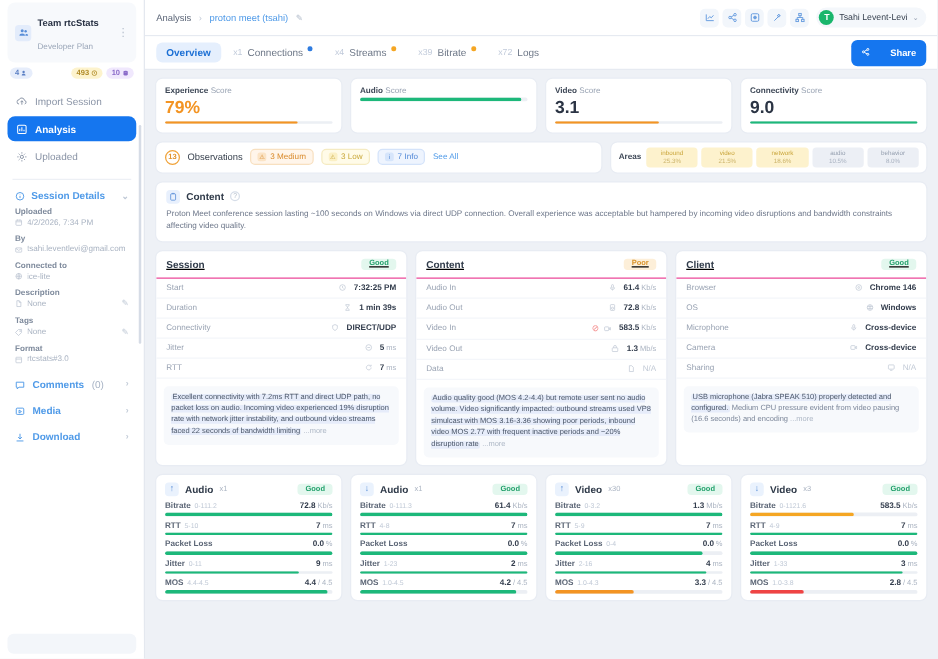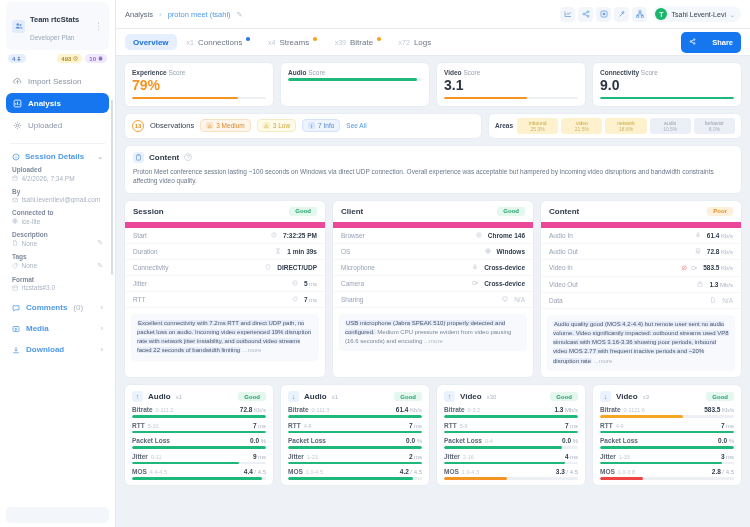--- a/index.html
+++ b/index.html
@@ -201,21 +201,22 @@
   .sum-title { font-size: 8px; font-weight: 700; color: #2f3a49; }
   .sum-help { width: 8px; height: 8px; border-radius: 50%; border: 1px solid #d6dde8;
     font-size: 5.5px; color: #b3bdca; display:flex;align-items:center;justify-content:center; cursor: pointer; }
   .sum-body { font-size: 6.5px; color: #6c7689; line-height: 1.45; }
 
   
   .details { display: grid; grid-template-columns: repeat(3, 1fr); gap: 6px; margin-top: 6px; }
   .dcard { background: #fff; border-radius: 6px; border: 1px solid #e8ecf3; overflow: hidden; }
   .dcard-hdr {
     display: flex; align-items: center; padding: 6px 8px;
-    border-bottom: 6px solid #ec4899;
+    border-bottom: 1px solid #ec4899;
+    text-decoration: underline;
   }
   .dcard-title { font-size: 8px; font-weight: 700; color: #2f3a49; }
   .tag { margin-left: auto; font-size: 6px; font-weight: 700; padding: 1.5px 6px; border-radius: 3px; }
   .tag.good { background: #e3f7ee; color: #22a06b; }
   .tag.poor { background: #fdefd9; color: #d9932b; }
   .drow {
     display: flex; align-items: center; padding: 4px 8px; font-size: 6.5px;
     border-bottom: 1px solid #f4f6fa;
   }
   .drow .k { color: #98a2b2; flex: 1; }
@@ -671,20 +672,81 @@
               <span class="v"><span>7</span><span class="u">ms</span></span>
             </div>
           <div class="dnote">
             <span class="hl">Excellent connectivity with 7.2ms RTT and direct UDP path, no packet loss on audio. Incoming video experienced 19% disruption rate with network jitter instability, and outbound video streams faced 22 seconds of bandwidth limiting</span>
             <span class="more">...more</span>
           </div>
         </div>
 
         <div class="dcard">
           <div class="dcard-hdr">
+            <span class="dcard-title">Content</span>
+            <span class="tag poor">Poor</span>
+          </div>
+          <div class="drow">
+              <span class="k">Audio In</span>
+              <span class="ri">
+                <svg width="6" height="6" viewBox="0 0 16 16" fill="none" stroke="currentColor" stroke-width="1.6">
+                  <rect x="6" y="1.8" width="4" height="7.5" rx="2"></rect>
+                  <path d="M3.5 7.8a4.5 4.5 0 009 0M8 12.3v2"></path>
+                </svg>
+              </span>
+              <span class="v"><span>61.4</span><span class="u">Kb/s</span></span>
+            </div>
+          <div class="drow">
+              <span class="k">Audio Out</span>
+              <span class="ri">
+                <svg width="6" height="6" viewBox="0 0 16 16" fill="none" stroke="currentColor" stroke-width="1.6">
+                  <rect x="3.5" y="1.8" width="9" height="12.4" rx="1.5"></rect>
+                  <circle cx="8" cy="9.5" r="2.3"></circle>
+                </svg>
+              </span>
+              <span class="v"><span>72.8</span><span class="u">Kb/s</span></span>
+            </div>
+          <div class="drow">
+              <span class="k">Video In</span>
+              <span class="warn">⊘</span>
+              <span class="ri">
+                <svg width="6" height="6" viewBox="0 0 16 16" fill="none" stroke="currentColor" stroke-width="1.6">
+                  <rect x="1.8" y="4" width="9" height="8" rx="1.5"></rect>
+                  <path d="M11 7.5l3.2-2v5l-3.2-2z"></path>
+                </svg>
+              </span>
+              <span class="v"><span>583.5</span><span class="u">Kb/s</span></span>
+            </div>
+          <div class="drow">
+              <span class="k">Video Out</span>
+              <span class="ri">
+                <svg width="6" height="6" viewBox="0 0 16 16" fill="none" stroke="currentColor" stroke-width="1.6">
+                  <rect x="2" y="6" width="12" height="8" rx="1.5"></rect>
+                  <path d="M5 6V4a3 3 0 016 0v2"></path>
+                </svg>
+              </span>
+              <span class="v"><span>1.3</span><span class="u">Mb/s</span></span>
+            </div>
+          <div class="drow">
+              <span class="k">Data</span>
+              <span class="ri">
+                <svg width="6" height="6" viewBox="0 0 16 16" fill="none" stroke="currentColor" stroke-width="1.6">
+                  <path d="M4 1.5h5l3.5 3.5v9H4z"></path>
+                </svg>
+              </span>
+              <span class="v na">N/A</span>
+            </div>
+          <div class="dnote">
+            <span class="hl">Audio quality good (MOS 4.2-4.4) but remote user sent no audio volume. Video significantly impacted: outbound streams used VP8 simulcast with MOS 3.16-3.36 showing poor periods, inbound video MOS 2.77 with frequent inactive periods and ~20% disruption rate</span>
+            <span class="more">...more</span>
+          </div>
+        </div>
+
+        <div class="dcard">
+          <div class="dcard-hdr">
             <span class="dcard-title">Client</span>
             <span class="tag good">Good</span>
           </div>
           <div class="drow">
               <span class="k">Browser</span>
               <span class="ri">
                 <svg width="6" height="6" viewBox="0 0 16 16" fill="none" stroke="currentColor" stroke-width="1.6">
                   <circle cx="8" cy="8" r="6"></circle>
                   <circle cx="8" cy="8" r="2"></circle>
                 </svg>
@@ -726,81 +788,20 @@
               <span class="ri">
                 <svg width="6" height="6" viewBox="0 0 16 16" fill="none" stroke="currentColor" stroke-width="1.6">
                   <rect x="1.8" y="2.5" width="12.4" height="9" rx="1.5"></rect>
                   <path d="M5.5 14h5"></path>
                 </svg>
               </span>
               <span class="v na">N/A</span>
             </div>
           <div class="dnote">
             <span class="hl">USB microphone (Jabra SPEAK 510) properly detected and configured.</span><span> Medium CPU pressure evident from video pausing (16.6 seconds) and encoding</span>
-            <span class="more">...more</span>
-          </div>
-        </div>
-
-        <div class="dcard">
-          <div class="dcard-hdr">
-            <span class="dcard-title">Content</span>
-            <span class="tag poor">Poor</span>
-          </div>
-          <div class="drow">
-              <span class="k">Audio In</span>
-              <span class="ri">
-                <svg width="6" height="6" viewBox="0 0 16 16" fill="none" stroke="currentColor" stroke-width="1.6">
-                  <rect x="6" y="1.8" width="4" height="7.5" rx="2"></rect>
-                  <path d="M3.5 7.8a4.5 4.5 0 009 0M8 12.3v2"></path>
-                </svg>
-              </span>
-              <span class="v"><span>61.4</span><span class="u">Kb/s</span></span>
-            </div>
-          <div class="drow">
-              <span class="k">Audio Out</span>
-              <span class="ri">
-                <svg width="6" height="6" viewBox="0 0 16 16" fill="none" stroke="currentColor" stroke-width="1.6">
-                  <rect x="3.5" y="1.8" width="9" height="12.4" rx="1.5"></rect>
-                  <circle cx="8" cy="9.5" r="2.3"></circle>
-                </svg>
-              </span>
-              <span class="v"><span>72.8</span><span class="u">Kb/s</span></span>
-            </div>
-          <div class="drow">
-              <span class="k">Video In</span>
-              <span class="warn">⊘</span>
-              <span class="ri">
-                <svg width="6" height="6" viewBox="0 0 16 16" fill="none" stroke="currentColor" stroke-width="1.6">
-                  <rect x="1.8" y="4" width="9" height="8" rx="1.5"></rect>
-                  <path d="M11 7.5l3.2-2v5l-3.2-2z"></path>
-                </svg>
-              </span>
-              <span class="v"><span>583.5</span><span class="u">Kb/s</span></span>
-            </div>
-          <div class="drow">
-              <span class="k">Video Out</span>
-              <span class="ri">
-                <svg width="6" height="6" viewBox="0 0 16 16" fill="none" stroke="currentColor" stroke-width="1.6">
-                  <rect x="2" y="6" width="12" height="8" rx="1.5"></rect>
-                  <path d="M5 6V4a3 3 0 016 0v2"></path>
-                </svg>
-              </span>
-              <span class="v"><span>1.3</span><span class="u">Mb/s</span></span>
-            </div>
-          <div class="drow">
-              <span class="k">Data</span>
-              <span class="ri">
-                <svg width="6" height="6" viewBox="0 0 16 16" fill="none" stroke="currentColor" stroke-width="1.6">
-                  <path d="M4 1.5h5l3.5 3.5v9H4z"></path>
-                </svg>
-              </span>
-              <span class="v na">N/A</span>
-            </div>
-          <div class="dnote">
-            <span class="hl">Audio quality good (MOS 4.2-4.4) but remote user sent no audio volume. Video significantly impacted: outbound streams used VP8 simulcast with MOS 3.16-3.36 showing poor periods, inbound video MOS 2.77 with frequent inactive periods and ~20% disruption rate</span>
             <span class="more">...more</span>
           </div>
         </div>
       </div>
 
       <div class="streams">
 
         <div class="scard">
           <div class="scard-hdr">
             <span class="dirbox">↑</span>

